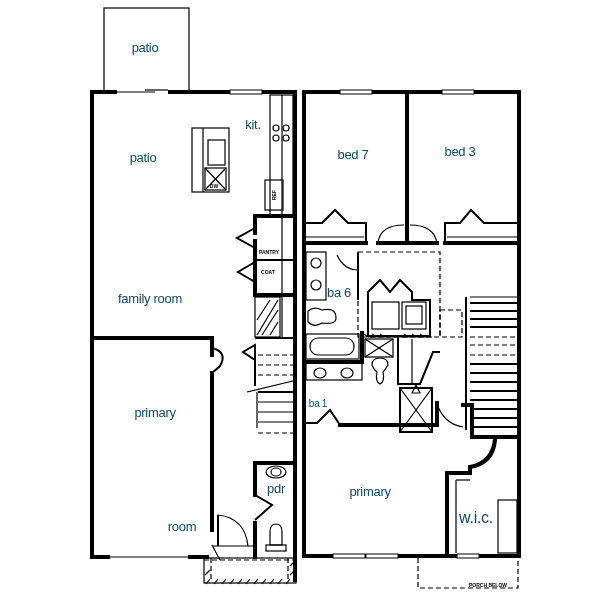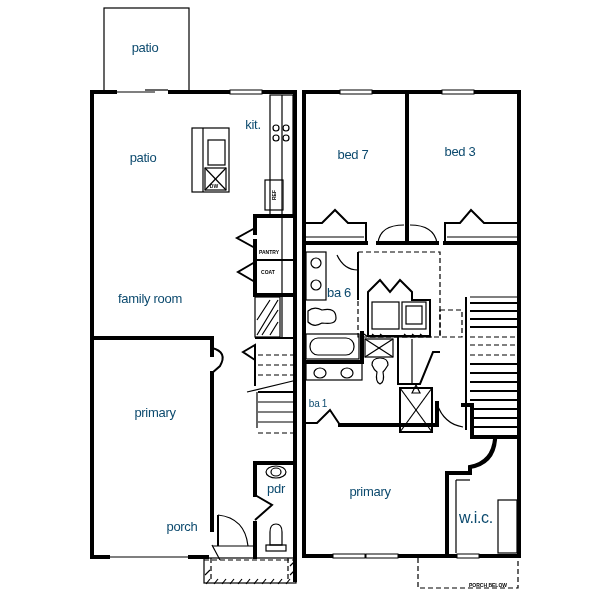--- a/index.html
+++ b/index.html
@@ -181,21 +181,21 @@
   <path d="M418 558 V588 H518 V558" class="dash"></path>
 </svg>
 
 <div>
   <div class="lbl" style="left:145px;top:47px">patio</div>
   <div class="lbl" style="left:253px;top:124px">kit.</div>
   <div class="lbl" style="left:143px;top:157px">patio</div>
   <div class="lbl" style="left:150px;top:298px">family room</div>
   <div class="lbl" style="left:155px;top:412px">primary</div>
   <div class="lbl" style="left:276px;top:488px">pdr</div>
-  <div class="lbl" style="left:182px;top:526px">porch</div>
+  <div class="lbl" style="left:182px;top:526px">room</div>
 
   <div class="tiny" style="left:269px;top:252px">PANTRY</div>
   <div class="tiny" style="left:268px;top:272px">COAT</div>
   <div class="tiny" style="left:274px;top:195px;transform:translate(-50%,-50%) rotate(-90deg)">REF</div>
   <div class="tiny" style="left:214px;top:186px">DW</div>
 
   <div class="lbl" style="left:353px;top:154px">bed 7</div>
   <div class="lbl" style="left:460px;top:151px">bed 3</div>
   <div class="lbl" style="left:339px;top:292px">ba 6</div>
   <div class="lbl" style="left:318px;top:403px;font-size:10px">ba 1</div>

